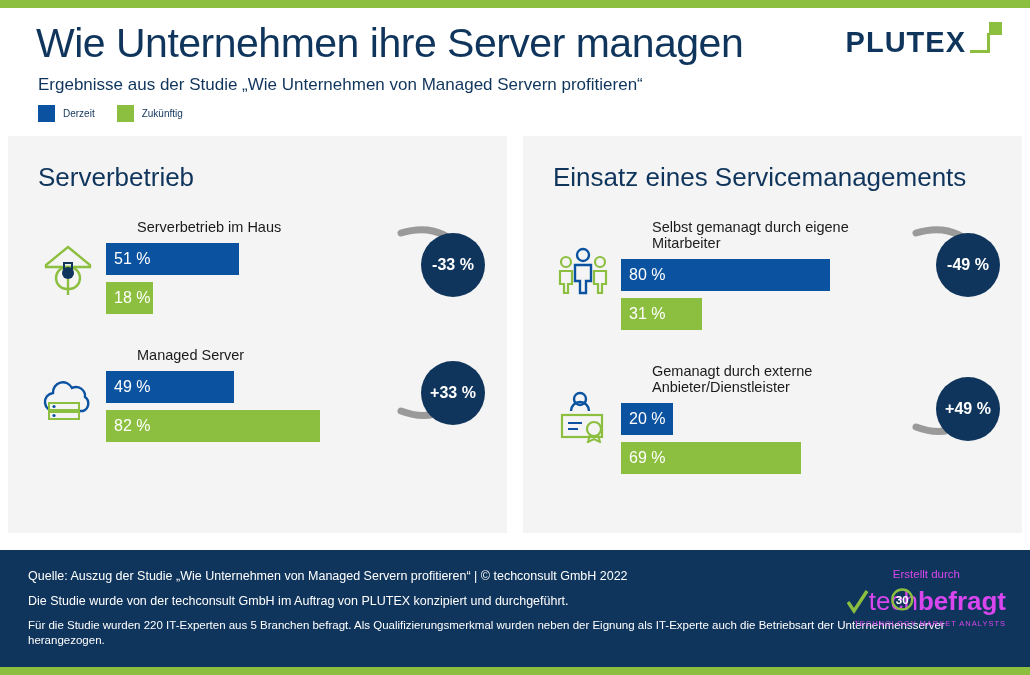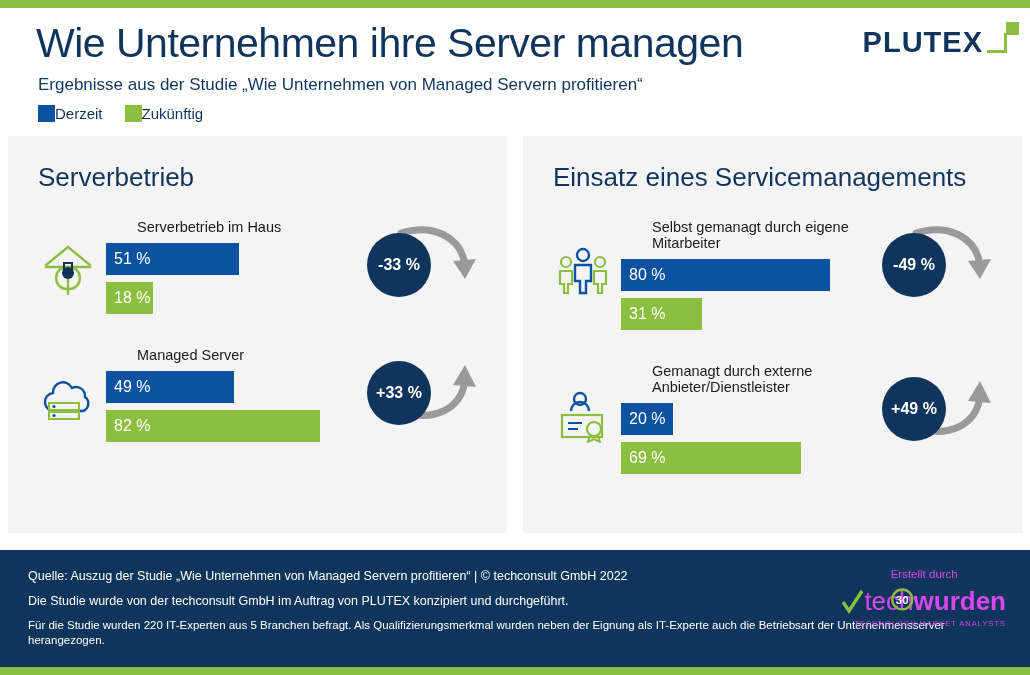--- a/index.html
+++ b/index.html
@@ -23,27 +23,27 @@
   }
   .subtitle{
     font-size:17px;
     color:#10355c;
     margin:10px 0 0 10px;
     font-weight:400;
   }
   .legend{
     display:flex;align-items:center;gap:22px;margin:10px 0 0 10px;
   }
-  .legend-item{display:flex;align-items:center;font-size:15px;color:#10355c;}
+  .legend-item{display:flex;align-items:center;gap:8px;font-size:10px;color:#10355c;}
   .swatch{width:17px;height:17px;display:inline-block;}
   .sw-blue{background:#0b52a0;}
   .sw-green{background:#8cbf3f;}
 
   .logo{
-    position:absolute;right:11px;top:18px;
+    position:absolute;right:28px;top:18px;
     display:flex;align-items:flex-start;
   }
   .logo-text{
     font-size:29px;font-weight:bold;color:#10355c;letter-spacing:1px;
     font-family:"Liberation Sans", sans-serif;
   }
   .logo-mark{
     position:relative;width:34px;height:32px;margin-left:2px;
   }
   .logo-mark .sq{
@@ -82,21 +82,21 @@
     font-size:14.5px;color:#1b1b1b;margin-bottom:8px;font-weight:400;margin-left:31px;
   }
   .bar{
     height:32px;display:flex;align-items:center;color:#ffffff;
     font-size:16px;padding-left:8px;box-sizing:border-box;margin-bottom:7px;
     white-space:nowrap;
   }
   .bar.blue{background:#0b52a0;}
   .bar.green{background:#8cbf3f;}
   .delta-wrap{
-    width:118px;min-width:118px;display:flex;align-items:center;justify-content:flex-start;
+    width:118px;min-width:118px;display:flex;align-items:center;justify-content:flex-end;
     position:relative;padding-top:14px;
   }
   .delta{
     width:64px;height:64px;border-radius:50%;
     background:#10355c;color:#ffffff;
     display:flex;align-items:center;justify-content:center;
     font-size:16px;font-weight:bold;position:relative;z-index:2;
   }
   .arrow{
     position:absolute;z-index:1;
@@ -276,20 +276,20 @@
     <div class="erstellt">Erstellt durch</div>
     <svg class="tc-badge" viewBox="0 0 60 44">
       <circle cx="16" cy="20" r="13" fill="none" stroke="#8cbf3f" stroke-width="3"></circle>
       <text x="16" y="26" font-size="15" fill="#ffffff" text-anchor="middle" font-family="Liberation Sans, sans-serif" font-weight="bold">30</text>
     </svg>
     <div class="tc-logo">
       <svg width="22" height="26" viewBox="0 0 22 26">
         <path d="M1 13 L7 22 L20 2" fill="none" stroke="#8cbf3f" stroke-width="3.4"></path>
       </svg>
       <span class="tc-text">
-        <span class="light">tech</span><span>wurden</span>
+        <span class="light">tech</span><span>befragt</span>
       </span>
     </div>
     <div class="tc-sub">TECHNOLOGY MARKET ANALYSTS</div>
   </div>
 </div>
 
 <div class="bottombar"></div>
 
 </body></html>

